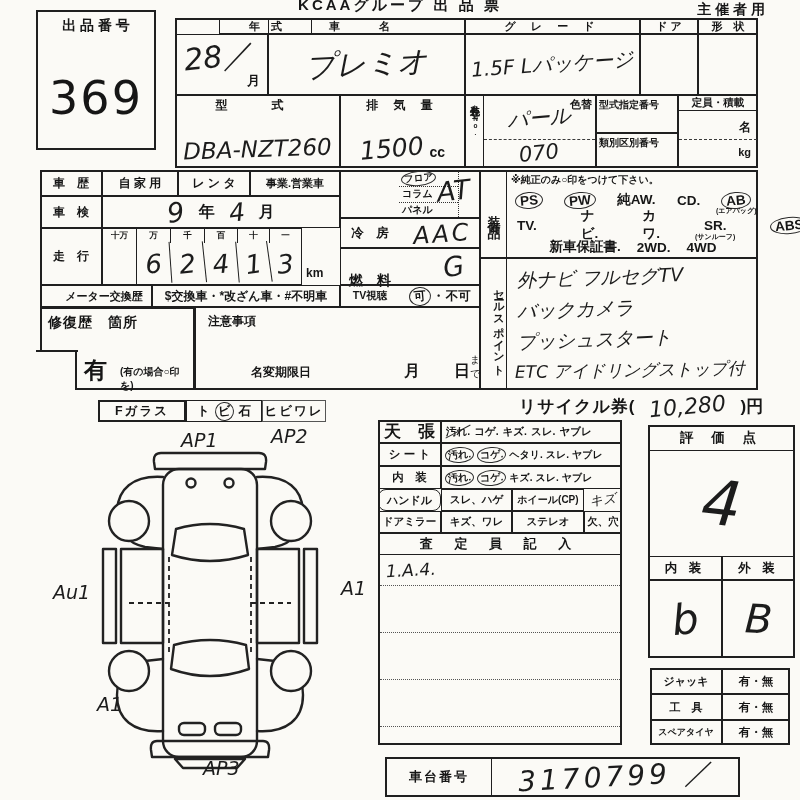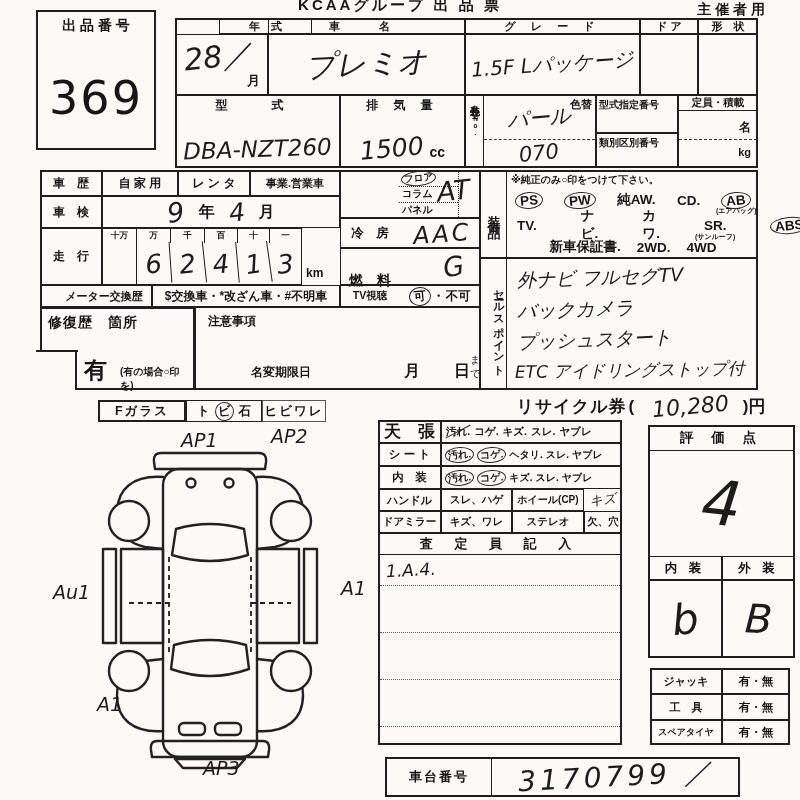--- a/index.html
+++ b/index.html
@@ -208,21 +208,21 @@
 
 <div class="cell b2 ctr lbl" style="left:98px;top:400px;width:88px;height:22px;font-size:12.5px;letter-spacing:2px;">Fガラス</div>
 <div class="cell ctr lbl" style="left:186px;top:400px;width:76px;height:22px;font-size:12.5px;gap:5px;">
   <span>ト</span>
   <span class="circ-s">ビ</span>
   <span>石</span>
 </div>
 <div class="cell ctr lbl" style="left:262px;top:400px;width:64px;height:22px;font-size:12.5px;letter-spacing:2px;border-color:#555;">ヒビワレ</div>
 
 <div class="abs" style="left:492px;top:392px;width:298px;height:28px;display:flex;align-items:center;justify-content:center;">
-  <span class="lbl" style="font-size:17px;letter-spacing:1px;font-family:Liberation Mono, monospace;">リサイクル券(</span>
+  <span class="lbl" style="font-size:17px;letter-spacing:1px;">リサイクル券(</span>
   <span class="hw" style="width:105px;text-align:center;font-size:22px;transform:rotate(-5deg);">10,280</span>
   <span class="lbl" style="font-size:17px;">)円</span>
 </div>
 
 <div class="cell b2" style="left:378px;top:420px;width:244px;height:325px;"></div>
 <div class="cell ctr lbl" style="left:378px;top:420px;width:63px;height:23px;font-size:17px;">天　張</div>
 <div class="cell" style="left:441px;top:420px;width:181px;height:23px;display:flex;align-items:center;gap:4px;padding-left:4px;font-size:10.5px;font-weight:bold;">
   <span class="slash">汚れ.</span>
   <span>コゲ.</span>
   <span>キズ.</span>
@@ -238,21 +238,21 @@
   <span>ヤブレ</span>
 </div>
 <div class="cell ctr lbl" style="left:378px;top:466px;width:63px;height:23px;font-size:11.5px;">内　装</div>
 <div class="cell" style="left:441px;top:466px;width:181px;height:23px;display:flex;align-items:center;gap:3px;padding-left:3px;font-size:10px;font-weight:bold;">
   <span class="circ-s">汚れ.</span>
   <span class="circ-s">コゲ.</span>
   <span>キズ.</span>
   <span>スレ.</span>
   <span>ヤブレ</span>
 </div>
-<div class="cell ctr lbl" style="left:378px;top:489px;width:63px;height:22px;font-size:11px;">ハンドル</div>
+<div class="cell ctr lbl" style="left:378px;top:489px;width:63px;height:22px;font-size:11px;border-radius:8px;">ハンドル</div>
 <div class="cell ctr lbl" style="left:441px;top:489px;width:71px;height:22px;font-size:10.5px;">スレ、ハゲ</div>
 <div class="cell ctr lbl" style="left:512px;top:489px;width:72px;height:22px;font-size:10px;">ホイール(CP)</div>
 <div class="cell ctr hw" style="left:584px;top:489px;width:38px;height:22px;font-size:13px;transform:rotate(-8deg);border:none;">キズ</div>
 <div class="cell ctr lbl" style="left:378px;top:511px;width:63px;height:22px;font-size:10.5px;">ドアミラー</div>
 <div class="cell ctr lbl" style="left:441px;top:511px;width:71px;height:22px;font-size:10.5px;">キズ、ワレ</div>
 <div class="cell ctr lbl" style="left:512px;top:511px;width:72px;height:22px;font-size:10.5px;">ステレオ</div>
 <div class="cell ctr lbl" style="left:584px;top:511px;width:38px;height:22px;font-size:10.5px;">欠、穴</div>
 <div class="cell ctr lbl" style="left:378px;top:533px;width:244px;height:22px;font-size:13px;letter-spacing:9px;">査 定 員 記 入</div>
 <div class="abs hw" style="left:386px;top:560px;font-size:17px;transform:rotate(-3deg);">1.A.4.</div>
 <div class="dot" style="left:380px;top:585px;width:240px;"></div>

